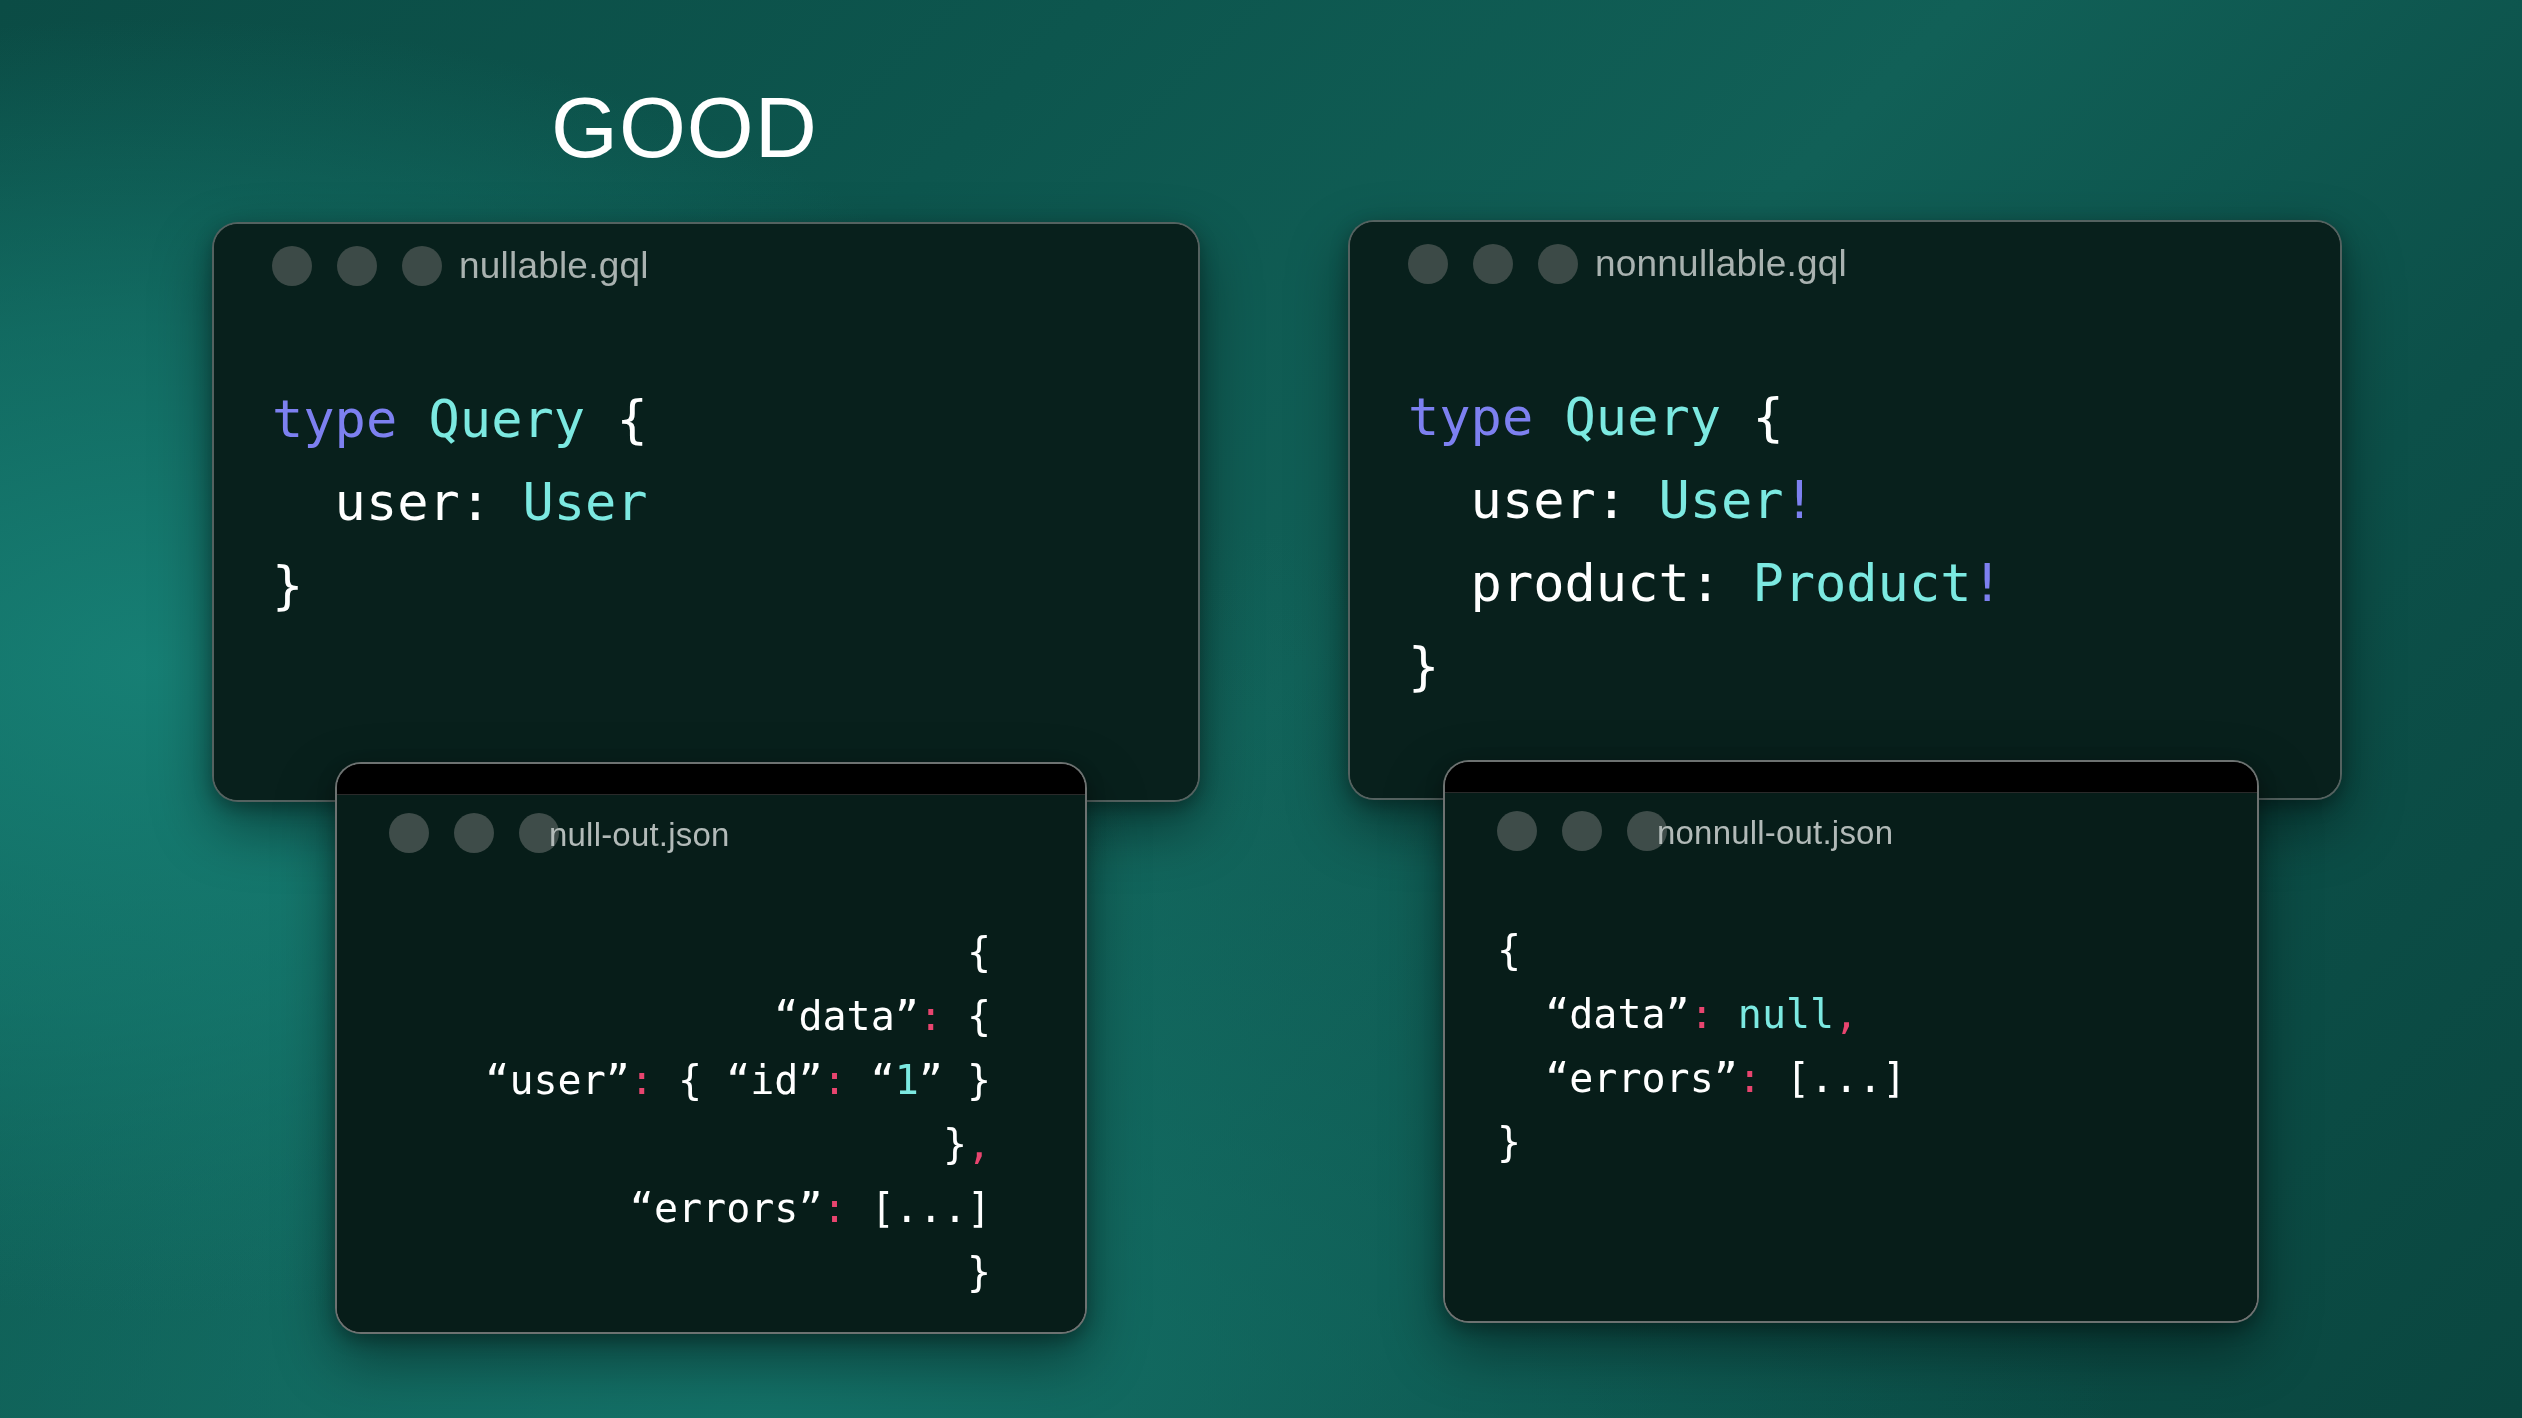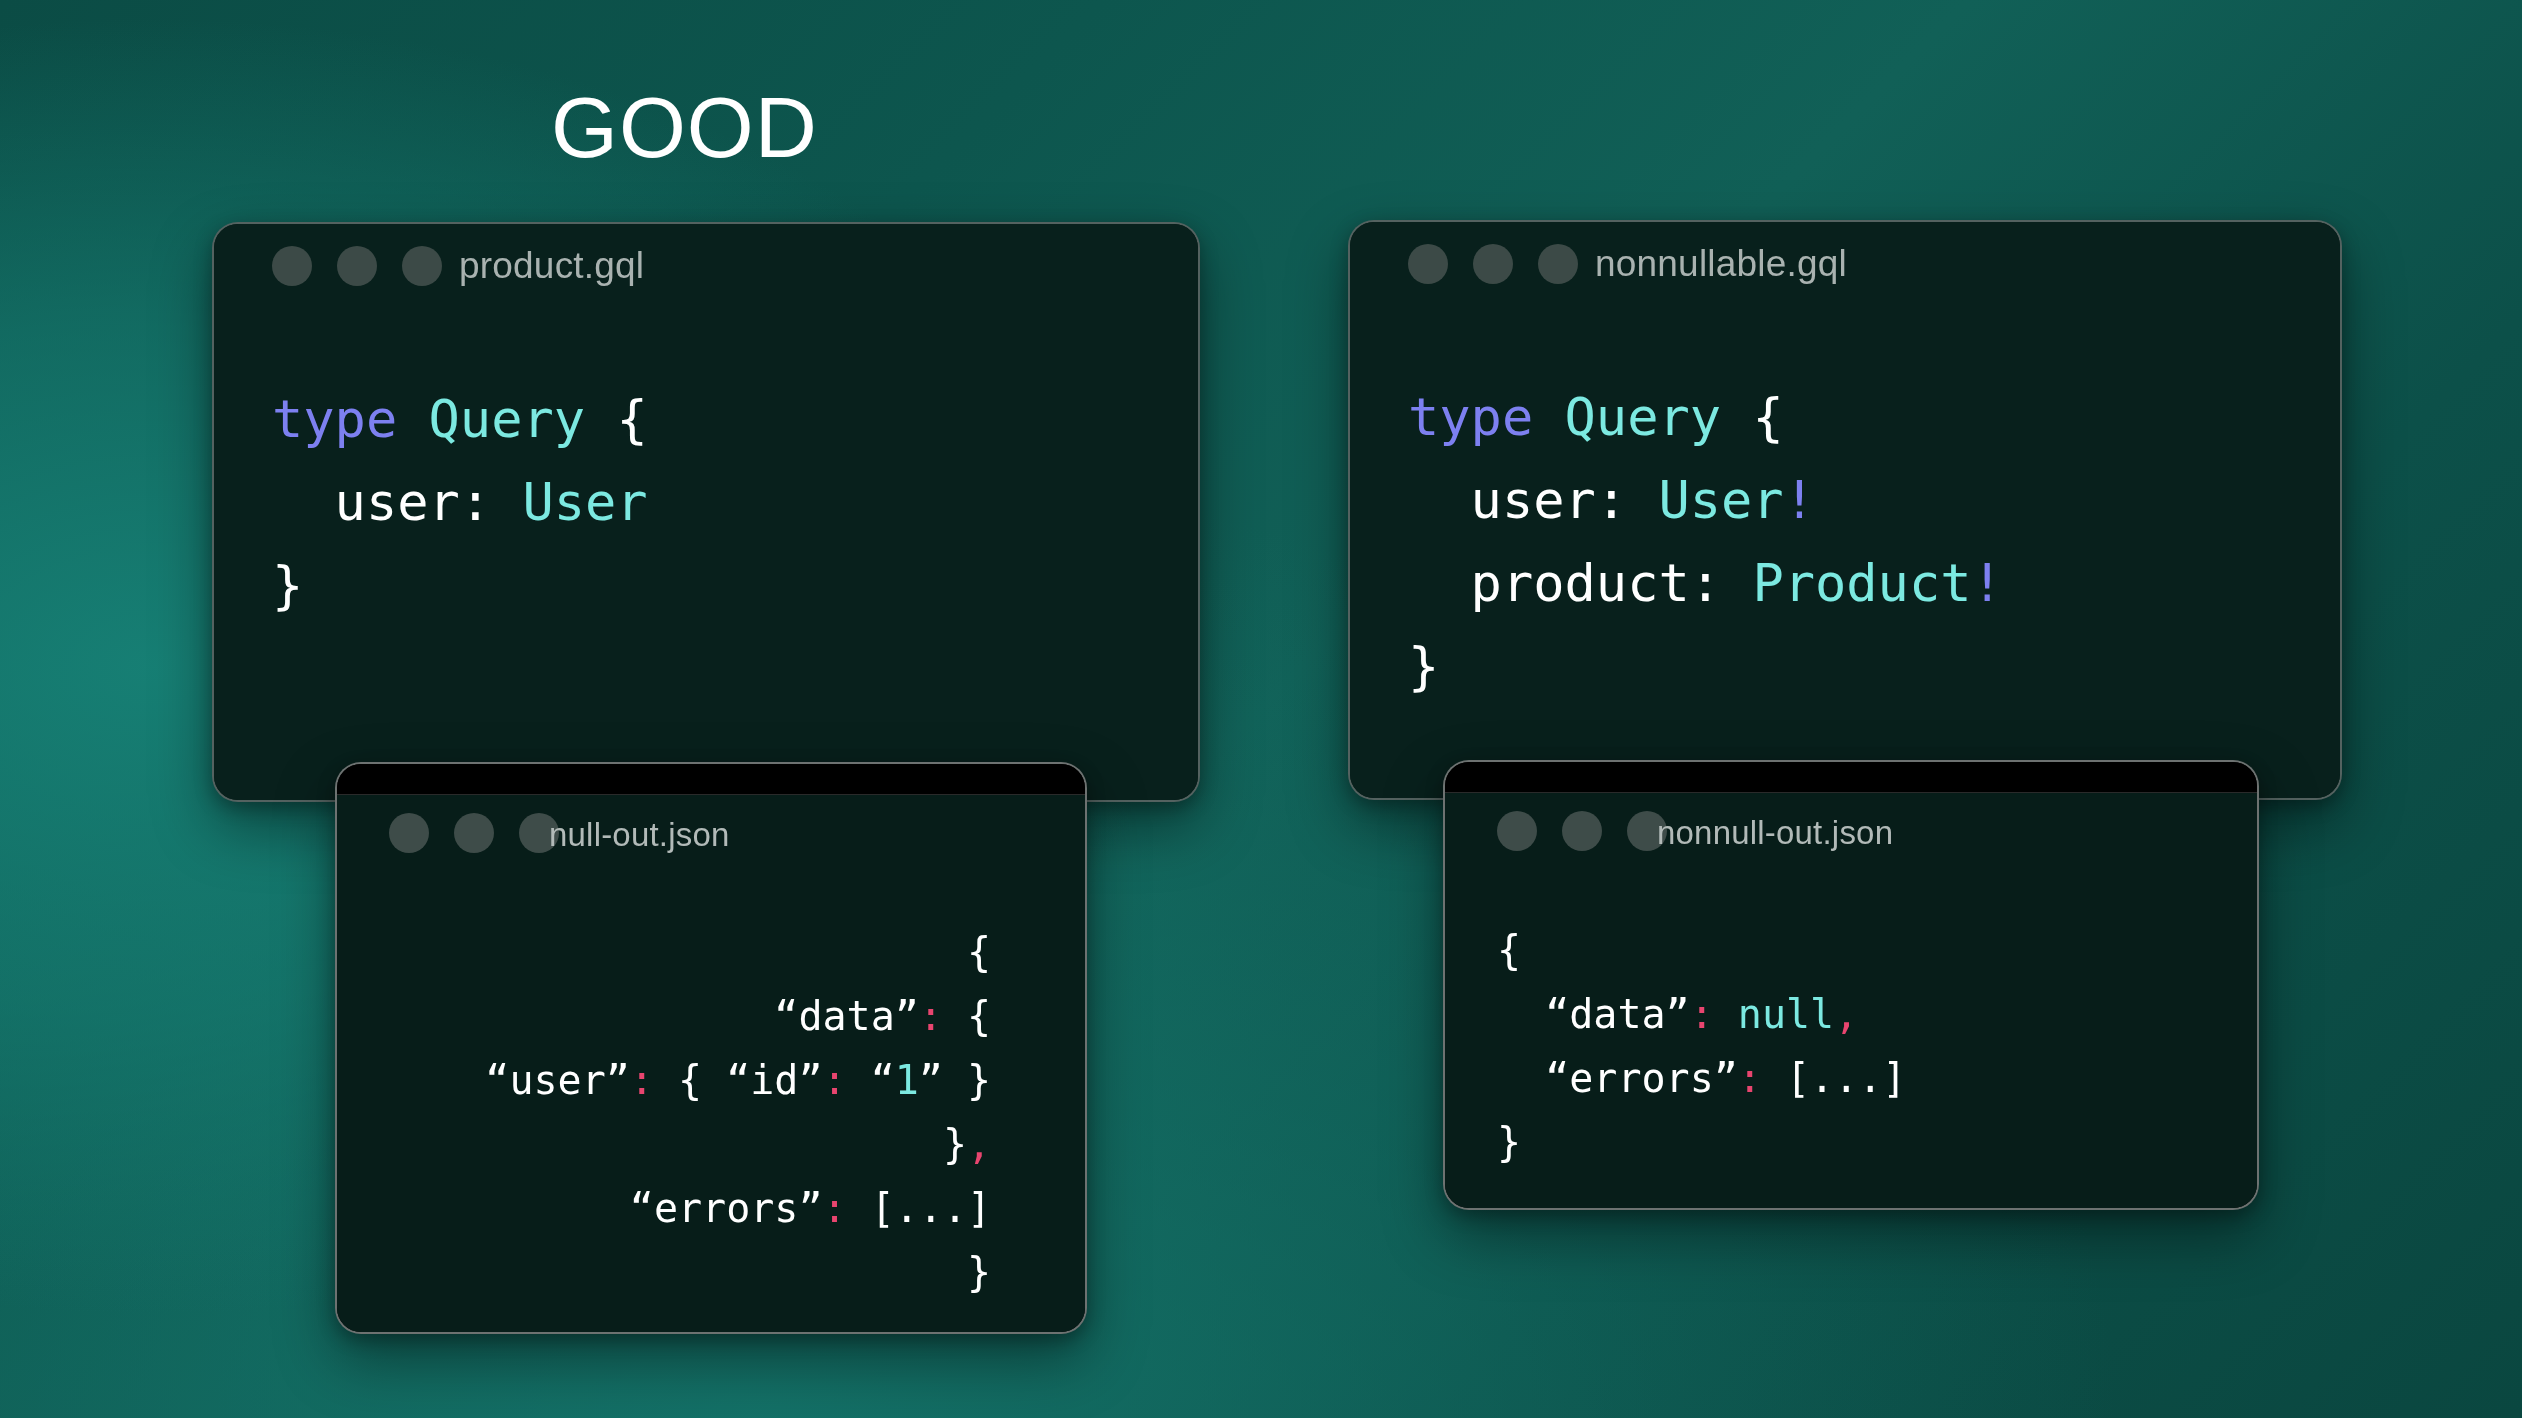--- a/index.html
+++ b/index.html
@@ -116,21 +116,21 @@
   #win-null-out-json .lights { left: 52px; top: 18px; }
   #win-null-out-json .win-title { left: 212px; top: 21px; }
   #win-null-out-json .code { left: 52px; top: 156px; }
 
   
   #win-nonnullable-gql { left: 1348px; top: 220px; width: 994px; height: 580px; }
   #win-nonnullable-gql .lights { left: 58px; top: 22px; }
   #win-nonnullable-gql .win-title { left: 245px; top: 21px; }
   #win-nonnullable-gql .code { left: 58px; top: 154px; }
 
-  #win-nonnull-out-json { left: 1443px; top: 760px; width: 816px; height: 450px; }
+  #win-nonnull-out-json { left: 1443px; top: 760px; width: 816px; height: 563px; }
   #win-nonnull-out-json .lights { left: 52px; top: 18px; }
   #win-nonnull-out-json .win-title { left: 212px; top: 21px; }
   #win-nonnull-out-json .code { left: 52px; top: 156px; }
 
   .z1 { z-index: 1; }
   .z2 { z-index: 2; }
 </style>
 </head>
 <body>
 
@@ -140,21 +140,21 @@
 
 
   <div class="window z1" id="win-nullable-gql">
     <div class="win-body">
       <div class="titlebar">
         <div class="lights">
           <span class="light"></span>
           <span class="light"></span>
           <span class="light"></span>
         </div>
-        <div class="win-title">product.gql</div>
+        <div class="win-title">nullable.gql</div>
       </div>
       <div class="code"><div><span class="tok-kw">type</span><span class="tok-punct"> </span><span class="tok-type">Query</span><span class="tok-punct"> {</span></div><div><span class="tok-punct">  user: </span><span class="tok-type">User</span></div><div><span class="tok-punct">}</span></div></div>
     </div>
   </div>
 
   <div class="window z1" id="win-nonnullable-gql">
     <div class="win-body">
       <div class="titlebar">
         <div class="lights">
           <span class="light"></span>

